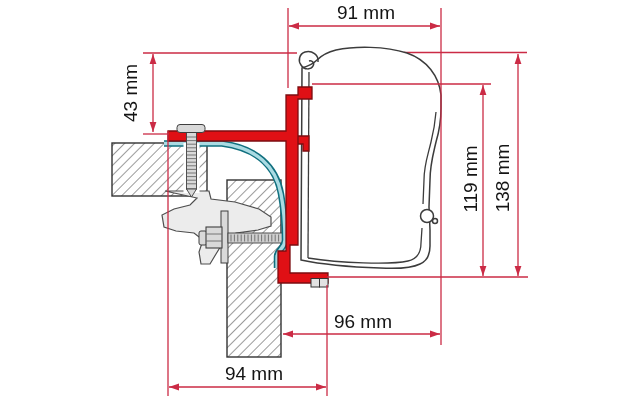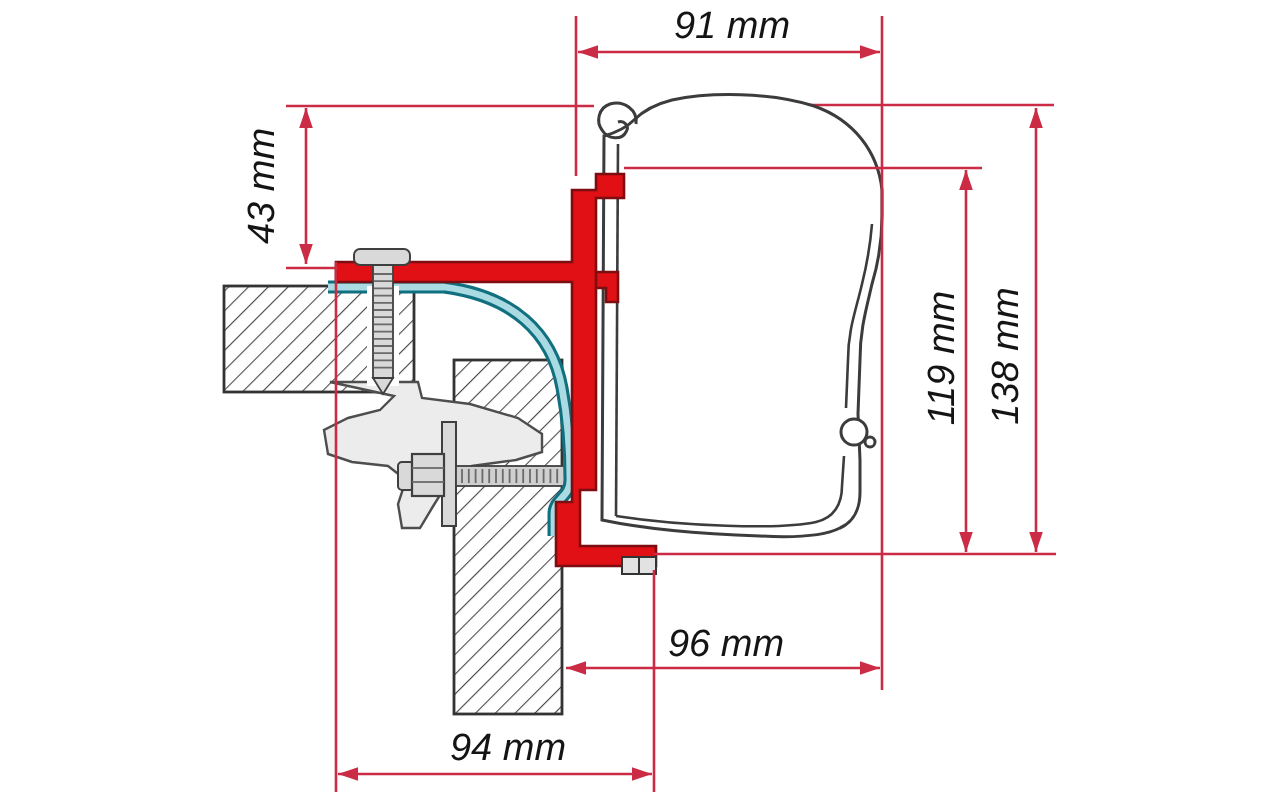--- a/index.html
+++ b/index.html
@@ -1,17 +1,17 @@
 <!DOCTYPE html>
 <html><head>
 <meta charset="utf-8">
 <style>
   html,body{margin:0;padding:0;background:#ffffff;}
   body{width:640px;height:400px;overflow:hidden;}
-  .stage{position:relative;width:640px;height:284px;background:#ffffff;font-style:italic;}
+  .stage{position:relative;width:640px;height:284px;background:#ffffff;}
   svg{display:block;}
   text{font-family:"Liberation Sans","DejaVu Sans",sans-serif;font-size:19px;fill:#141414;}
 </style>
 </head>
 <body>
 
 <div class="stage">
 <svg width="640" height="400" viewBox="0 0 640 400">
   <defs>
     <pattern id="hatch" patternUnits="userSpaceOnUse" width="7" height="7" patternTransform="rotate(45)">

